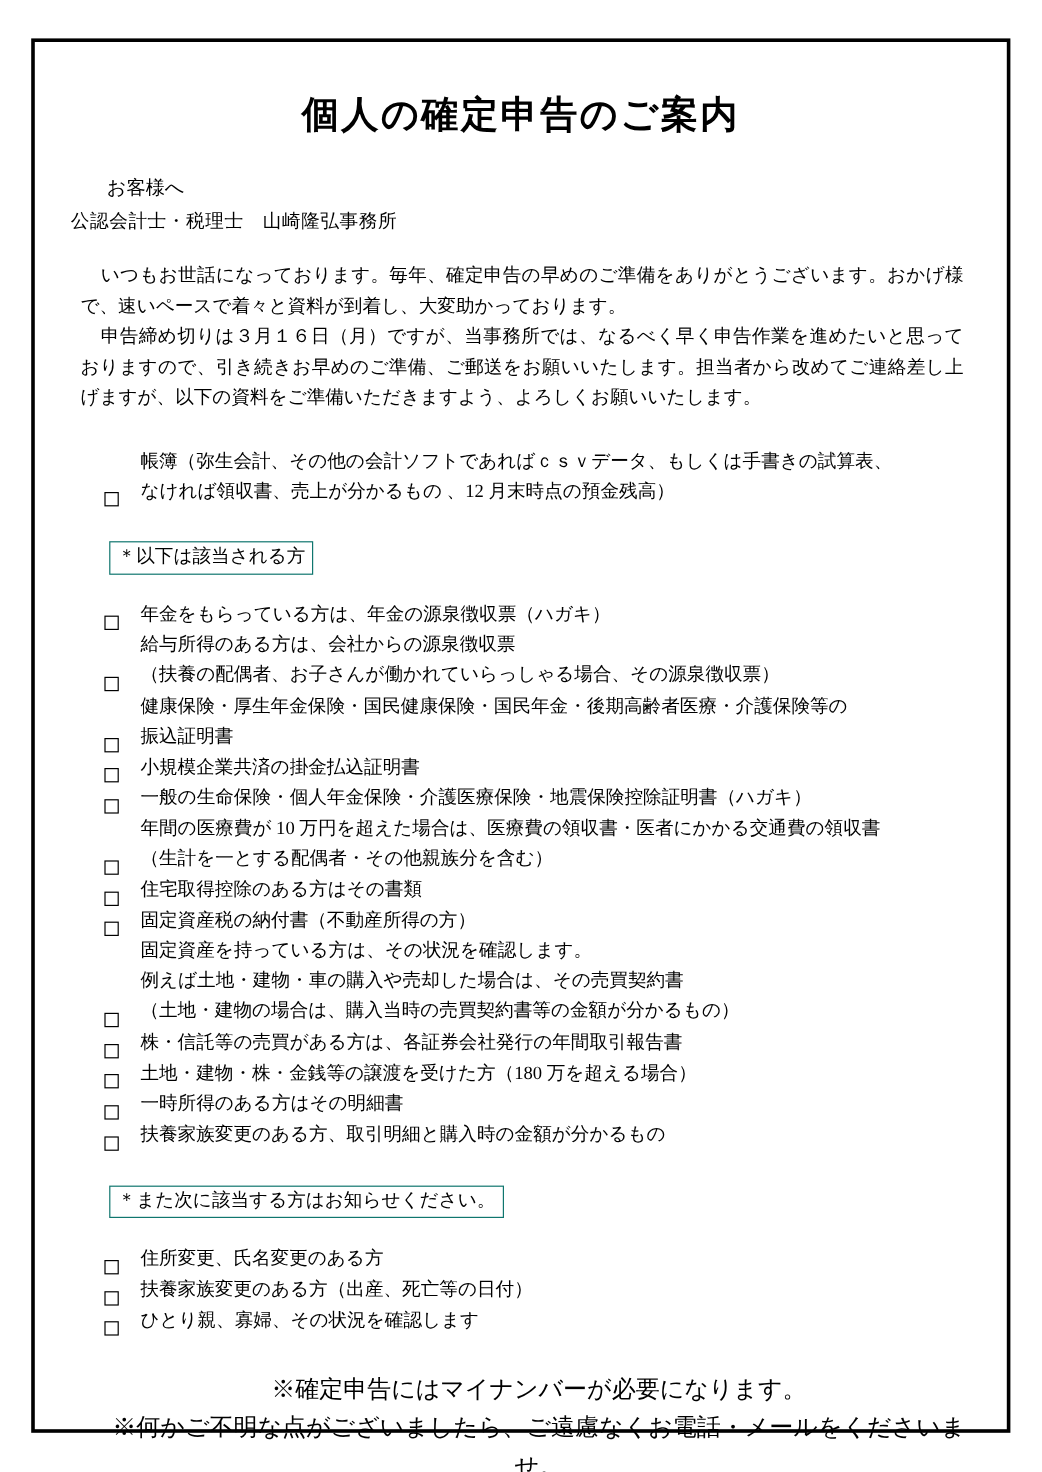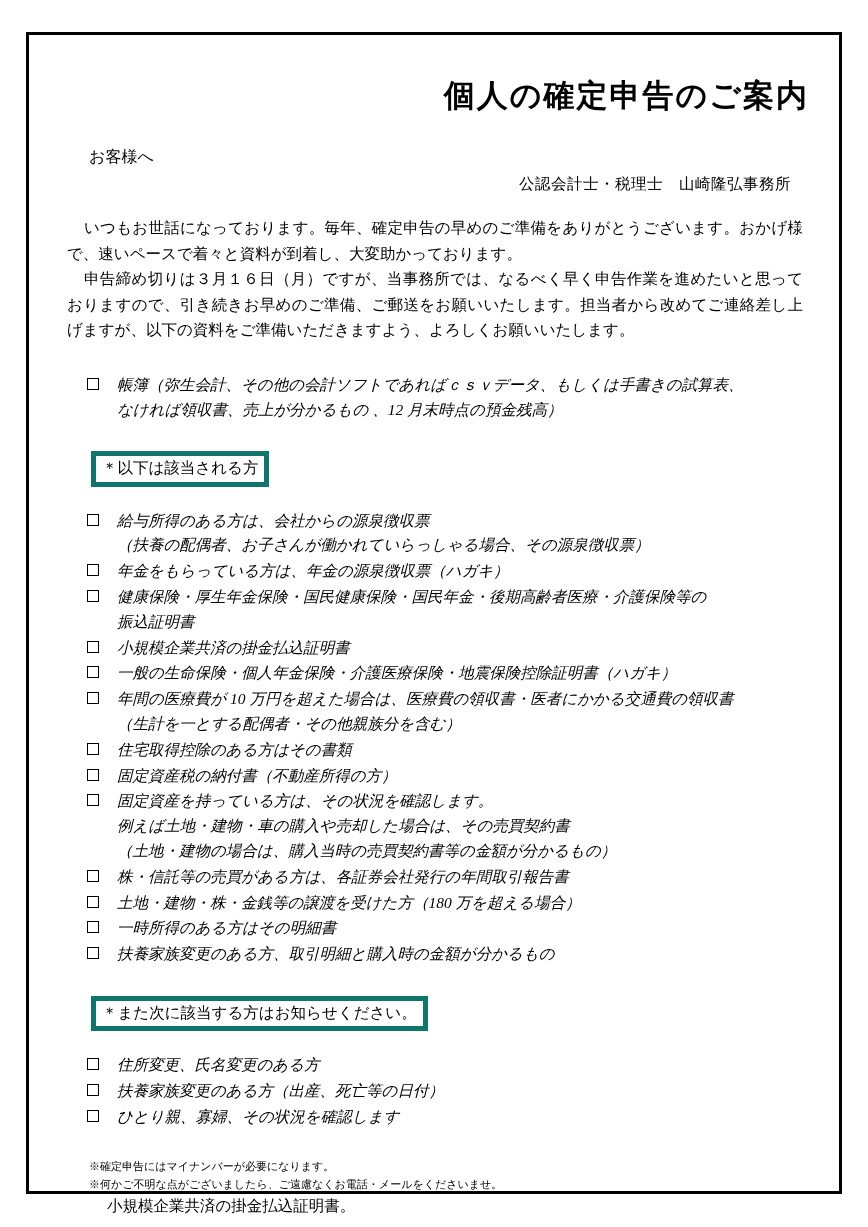--- a/index.html
+++ b/index.html
@@ -22,88 +22,86 @@
     padding: 32px 26px 26px 26px;
   }
   .frame {
     box-sizing: border-box;
     width: 100%;
     height: 1162px;
     border: 3px solid #000000;
     padding: 26px 30px 20px 30px;
   }
   .doc-title {
-    text-align: right;
+    text-align: center;
     font-size: 31px;
     font-weight: bold;
     letter-spacing: 2px;
     margin: 14px 0 30px 0;
     font-family: "Liberation Serif", "DejaVu Serif", serif;
   }
   .addressee {
     font-size: 16px;
     margin: 0 0 6px 30px;
   }
   .firm-line {
     font-size: 15.5px;
-    text-align: right;
-    margin: 0 18px 22px 0;
+    margin: 0 28px 22px 0;
     letter-spacing: 0.5px;
   }
   .para {
     font-size: 15.5px;
     line-height: 1.65;
     margin: 0 6px 0 8px;
     text-align: justify;
-    font-family: Liberation Mono, monospace;
   }
   .para.indent {
     text-indent: 17px;
   }
   .gap-md { height: 22px; }
   .gap-lg { height: 28px; }
 
   .chk-list {
     margin: 0;
     padding: 0;
     list-style: none;
   }
   .chk-item {
     display: flex;
-    align-items: flex-start;
+    align-items: flex-end;
     font-size: 15.5px;
     line-height: 1.6;
     margin: 0 0 1px 0;
-    font-style: italic;
   }
   .chk-box {
     flex: 0 0 auto;
     width: 12px;
     height: 12px;
     border: 1px solid #000;
     margin: 5px 18px 0 28px;
     box-sizing: border-box;
   }
   .chk-text {
     flex: 1 1 auto;
     white-space: pre-line;
   }
   .section-tag {
     display: inline-block;
-    border: 5px solid #0f766e;
+    border: 1px solid #0f766e;
     font-size: 15.5px;
     padding: 2px 6px 3px 6px;
     margin: 0 0 0 32px;
     line-height: 1.3;
   }
   .note {
-    font-size: 11px;
+    font-size: 20px;
     line-height: 1.6;
     margin: 0 0 0 30px;
     white-space: pre-line;
+    text-align: center;
   }
   .note-indent {
     font-size: 15.5px;
     line-height: 1.6;
     margin: 0 0 0 48px;
   }
 </style>
 </head>
 <body>
 
@@ -131,26 +129,26 @@
 
     <div class="gap-lg"></div>
 
     <div class="section-tag">＊以下は該当される方</div>
 
     <div class="gap-md"></div>
 
     <ul class="chk-list">
       <li class="chk-item">
         <span class="chk-box"></span>
+        <span class="chk-text">年金をもらっている方は、年金の源泉徴収票（ハガキ）</span>
+      </li>
+      <li class="chk-item">
+        <span class="chk-box"></span>
         <span class="chk-text">給与所得のある方は、会社からの源泉徴収票
 （扶養の配偶者、お子さんが働かれていらっしゃる場合、その源泉徴収票）</span>
-      </li>
-      <li class="chk-item">
-        <span class="chk-box"></span>
-        <span class="chk-text">年金をもらっている方は、年金の源泉徴収票（ハガキ）</span>
       </li>
       <li class="chk-item">
         <span class="chk-box"></span>
         <span class="chk-text">健康保険・厚生年金保険・国民健康保険・国民年金・後期高齢者医療・介護保険等の
 振込証明書</span>
       </li>
       <li class="chk-item">
         <span class="chk-box"></span>
         <span class="chk-text">小規模企業共済の掛金払込証明書</span>
       </li>

